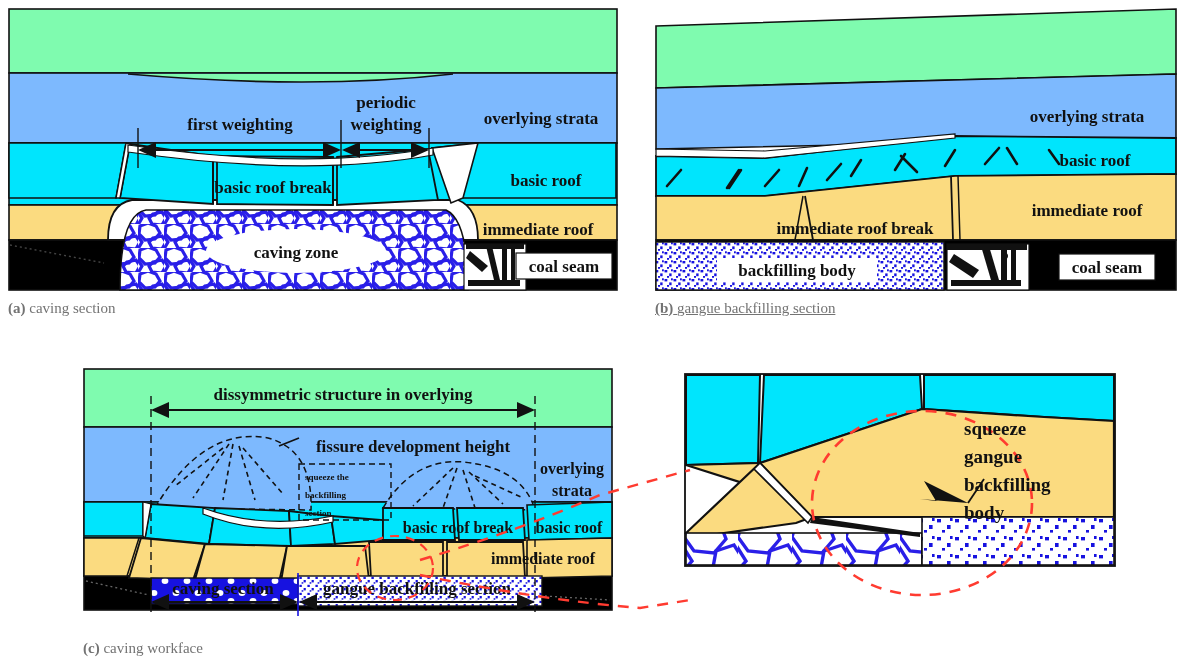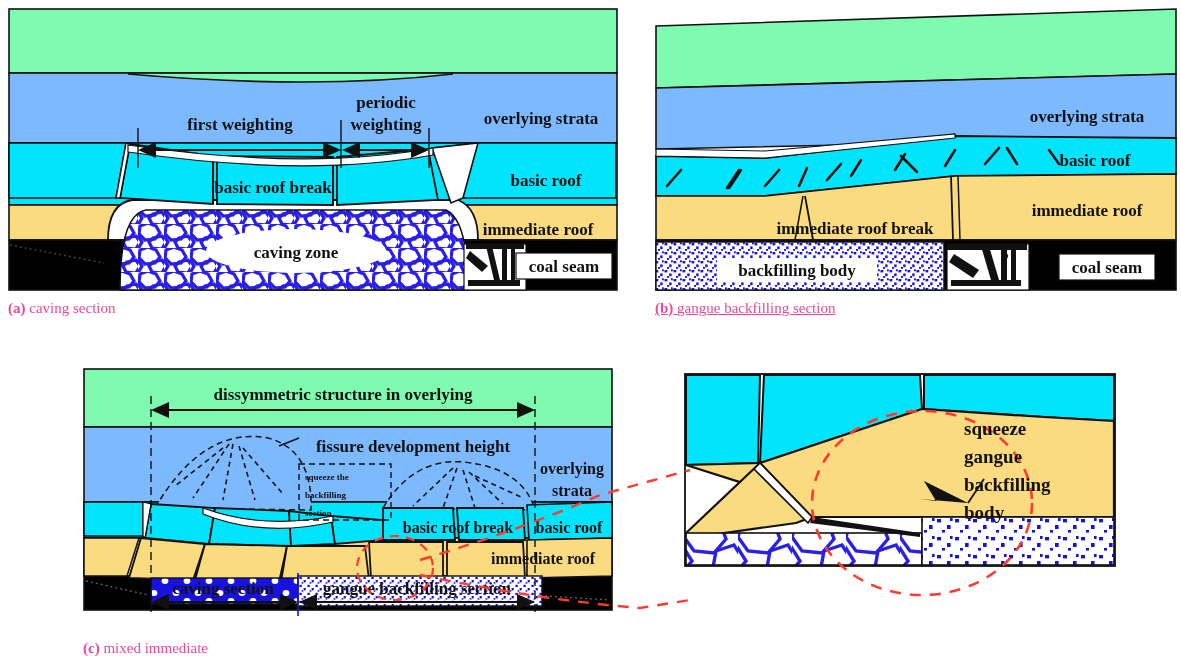--- a/index.html
+++ b/index.html
@@ -1,19 +1,19 @@
 <!DOCTYPE html>
 <html><head>
 <meta charset="utf-8">
 <style>
   html,body{margin:0;padding:0;background:#ffffff;}
   body{width:1181px;height:671px;position:relative;overflow:hidden;
        font-family:"Liberation Serif", serif;}
   .panel{position:absolute;}
-  .caption{position:absolute;font-family:"Liberation Serif",serif;font-size:15px;color:#ec4899;white-space:nowrap;}
+  .caption{position:absolute;font-family:"Liberation Serif",serif;font-size:15px;color:#737373;white-space:nowrap;}
   .caption b{font-weight:bold;}
   svg{display:block;}
   text{font-family:"Liberation Serif",serif;font-weight:bold;fill:#111;}
 </style>
 </head>
 <body>
 
 <div class="panel" style="left:8px;top:8px;width:610px;height:283px;">
   <svg width="610" height="283" viewBox="0 0 610 283">
     <defs>
@@ -285,21 +285,21 @@
     <text x="489" y="128" font-size="16" text-anchor="middle">strata</text>
     <text x="375" y="165" font-size="16" text-anchor="middle">basic roof break</text>
     <text x="486" y="165" font-size="16" text-anchor="middle">basic roof</text>
     <text x="460" y="196" font-size="16" text-anchor="middle">immediate roof</text>
     <text x="140" y="226" font-size="17" text-anchor="middle">caving section</text>
     <text x="334" y="226" font-size="17" text-anchor="middle">gangue backfilling section</text>
   </svg>
 </div>
 <div class="caption" style="left:83px;top:640px;">
   <b>(c)</b>
-  <span>mixed immediate</span>
+  <span>caving workface</span>
 </div>
 
 <div class="panel" style="left:684px;top:373px;width:356px;height:224px;">
   <svg width="432" height="224" viewBox="0 0 432 224">
     <defs>
       <pattern id="rockBigD" width="54" height="48" patternUnits="userSpaceOnUse">
         <rect width="54" height="48" fill="#ffffff"></rect>
         <g stroke="#2A1FE8" stroke-width="3.4" fill="none">
           <path d="M4 6 L20 0 L36 6 L42 22 L30 36 L10 34 L0 20 Z"></path>
           <path d="M32 34 L50 28 L60 44 L48 58 L28 56 Z"></path>

